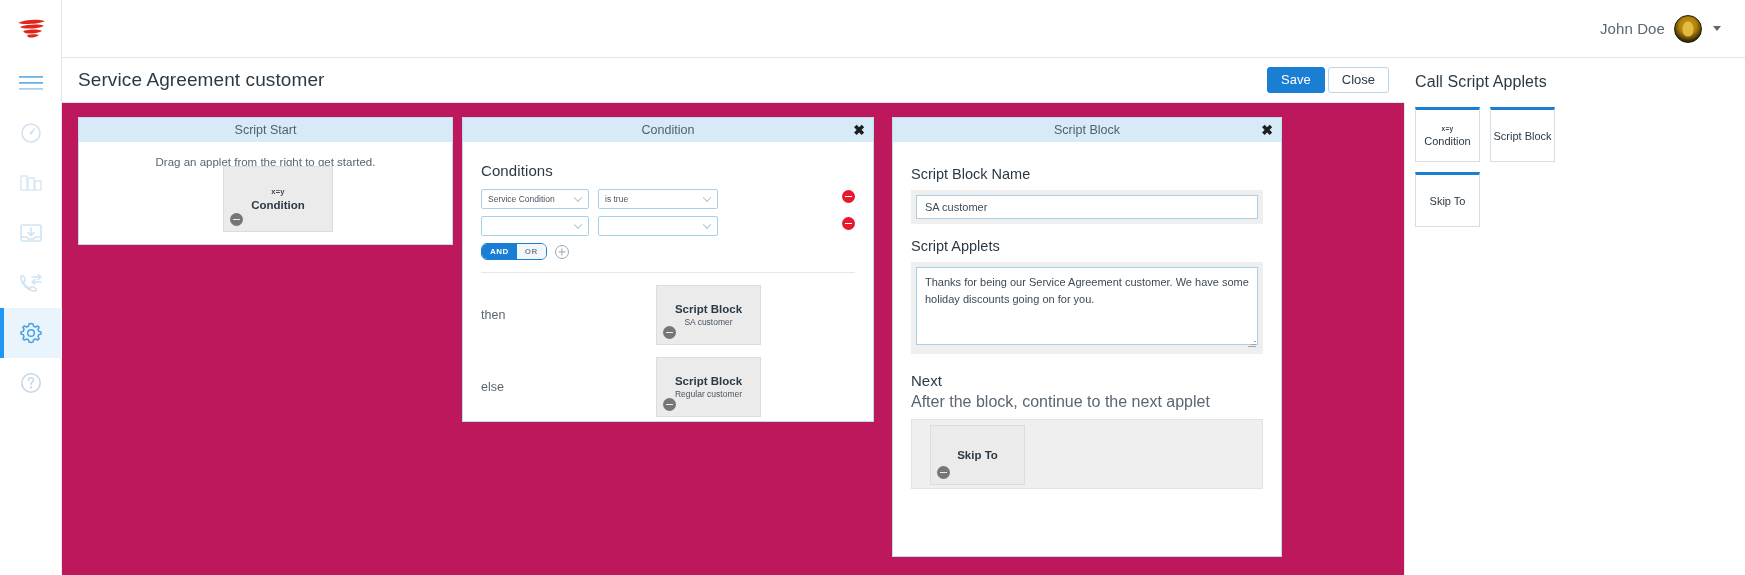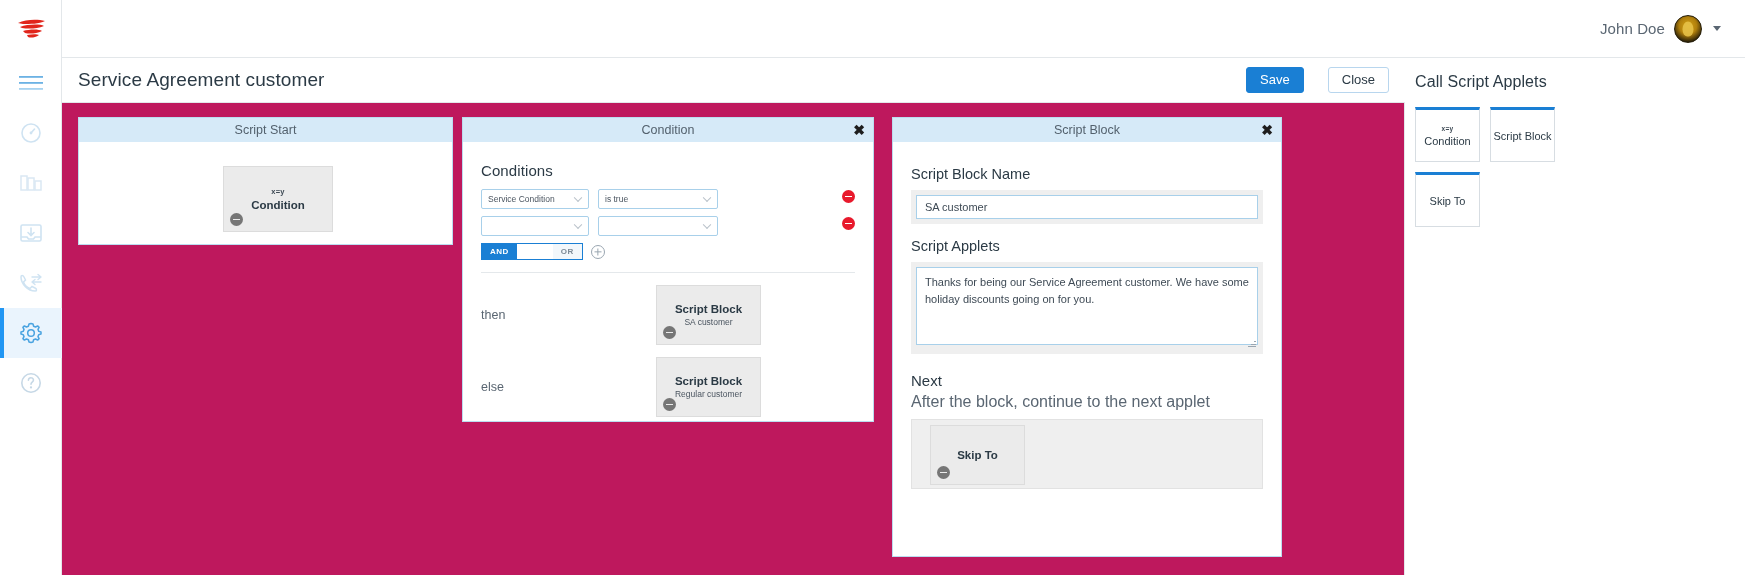--- a/index.html
+++ b/index.html
@@ -81,21 +81,21 @@
     display: flex; align-items: center;
   }
   .page-title {
     margin-left: 16px;
     font-size: 19px; color: #2b3a45; font-weight: 400;
     letter-spacing: .1px;
   }
   .header-actions {
     position: absolute; right: 16px; top: 50%;
     transform: translateY(-50%);
-    display: flex; gap: 24px;
+    display: flex; gap: 3px;
   }
   .btn {
     height: 26px; min-width: 56px; padding: 0 13px;
     font-size: 13px; line-height: 24px;
     border-radius: 3px; cursor: pointer; text-align: center;
   }
   .btn-primary {
     background: #1a7fd4; border: 1px solid #1a7fd4; color: #fff;
   }
   .btn-secondary {
@@ -202,23 +202,22 @@
     background: #e8192c;
     display: flex; align-items: center; justify-content: center;
     cursor: pointer;
   }
   .remove-dot::after { content:""; width: 7px; height: 1.7px; background: #fff; }
   #rm1 { top: 48px; right: 18px; }
   #rm2 { top: 75px; right: 18px; }
 
   .andor-row { display: flex; align-items: center; gap: 8px; margin-top: 5px; }
   .andor {
-    display: flex; border-radius: 0; overflow: hidden;
+    display: flex; border-radius: 6px; overflow: hidden;
     border: 1px solid #1a7fd4;
-    gap: 36px;
   }
   .andor span {
     font-size: 8px; font-weight: 700; letter-spacing: .5px;
     padding: 3px 8px; cursor: pointer;
   }
   .andor .on { background: #1a7fd4; color: #fff; }
   .andor .off { background: #f2f7fb; color: #7d8a96; }
   .plus-circle {
     width: 14px; height: 14px; border-radius: 50%;
     border: 1.3px solid #9aa6b1; position: relative; cursor: pointer;
@@ -403,20 +402,21 @@
       <div class="btn btn-secondary">Close</div>
     </div>
   </div>
 
   <div class="canvas">
 
     <div class="panel" id="panel-start">
       <div class="panel-head">
         <span class="panel-head-title">Script Start</span>
       </div>
+      <div class="start-hint">Drag an applet from the right to get started.</div>
       <div class="tile" id="tile-condition-start">
         <div class="tile-sub-icon">x=y</div>
         <div class="tile-title">Condition</div>
         <div class="tile-minus"></div>
       </div>
     </div>
 
     <div class="panel" id="panel-condition">
       <div class="panel-head">
         <span class="panel-head-title">Condition</span>

